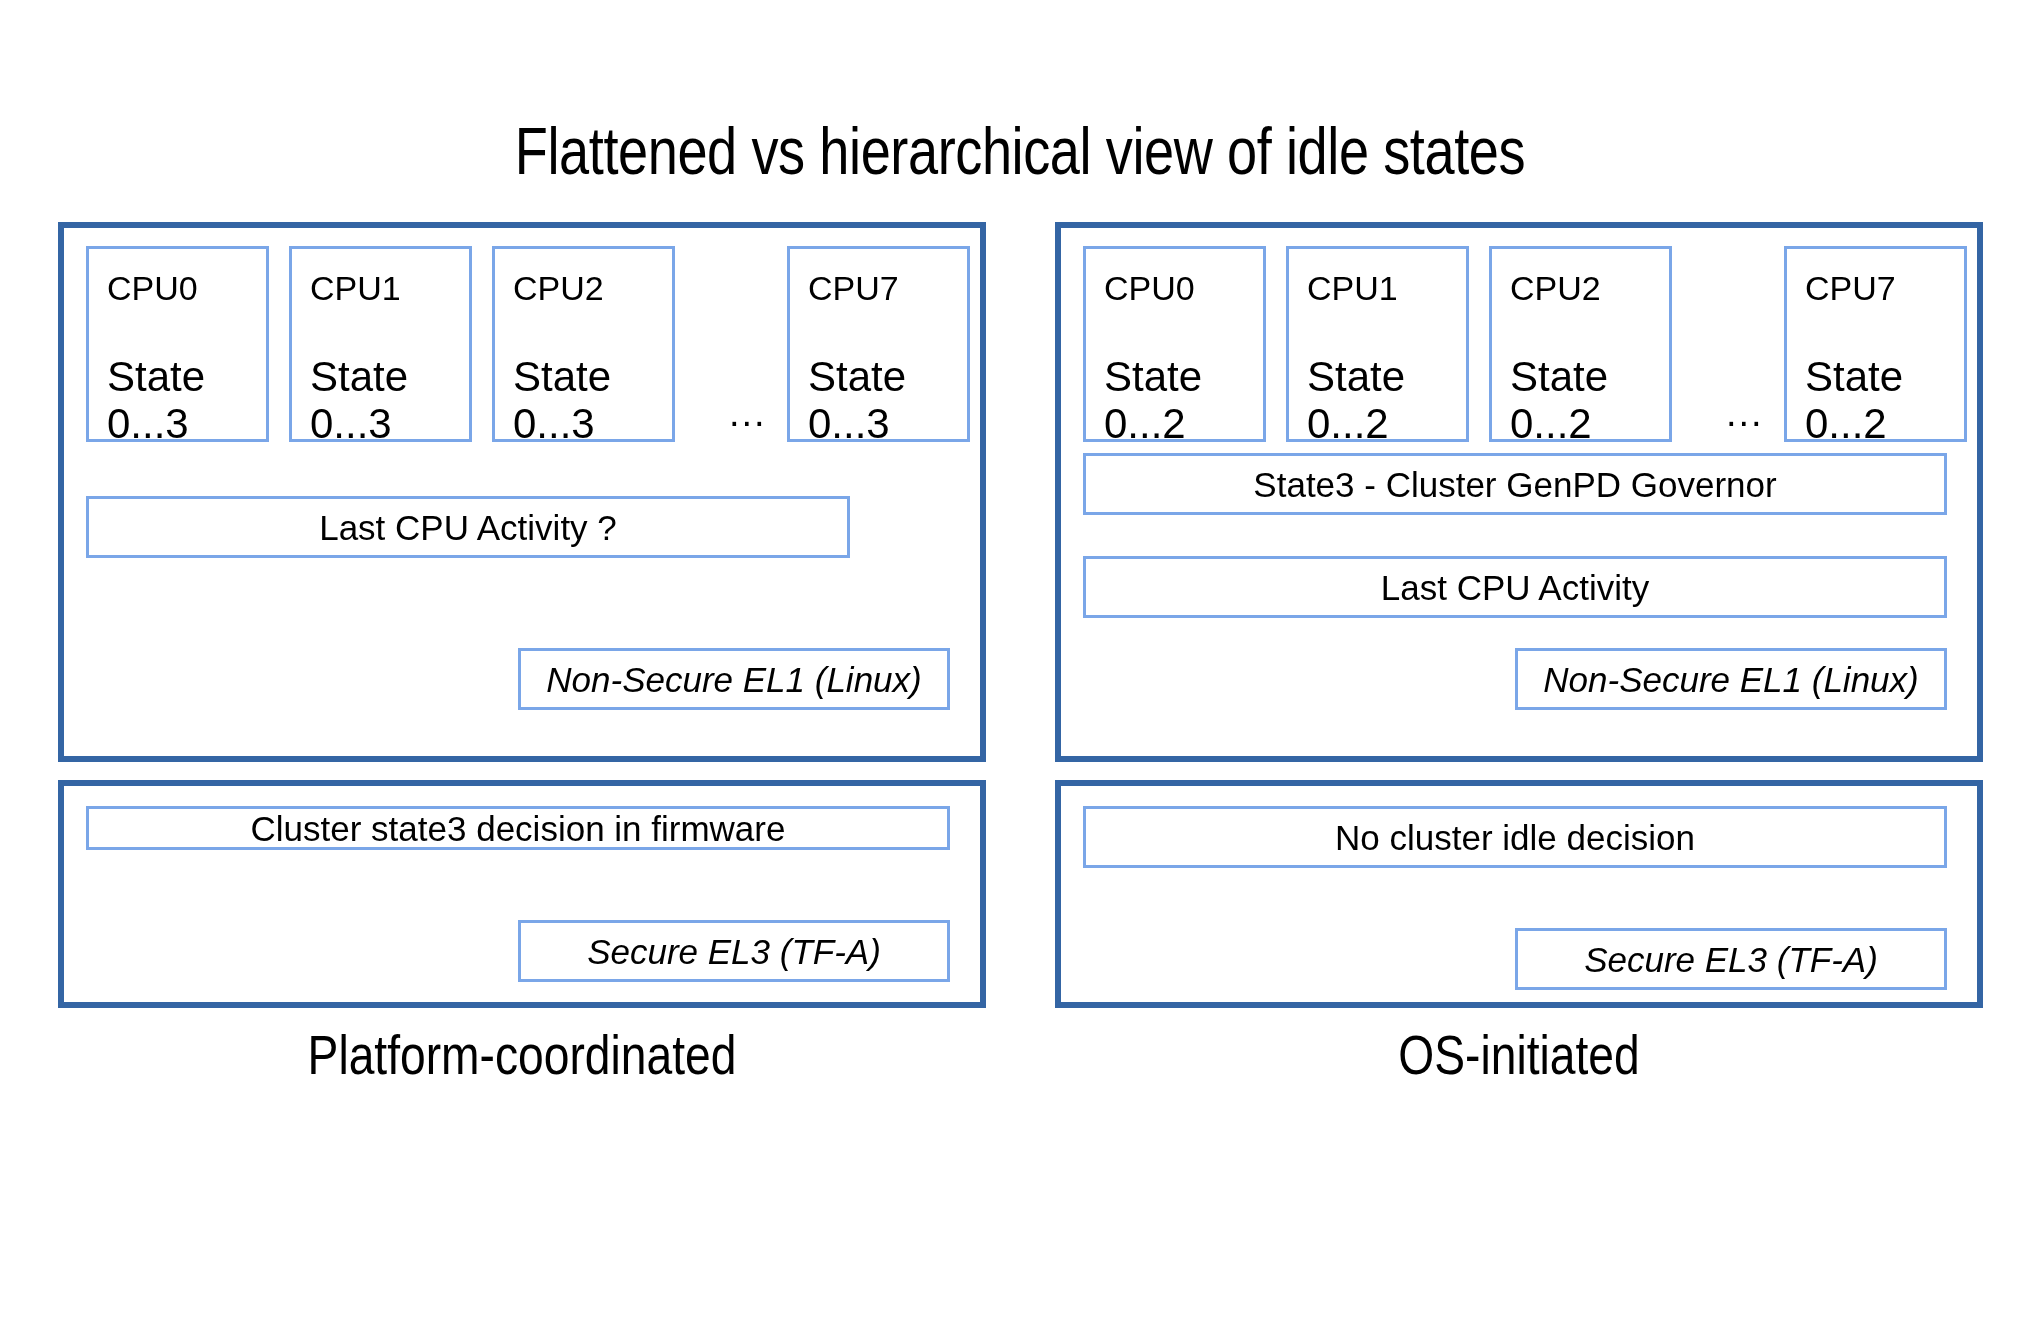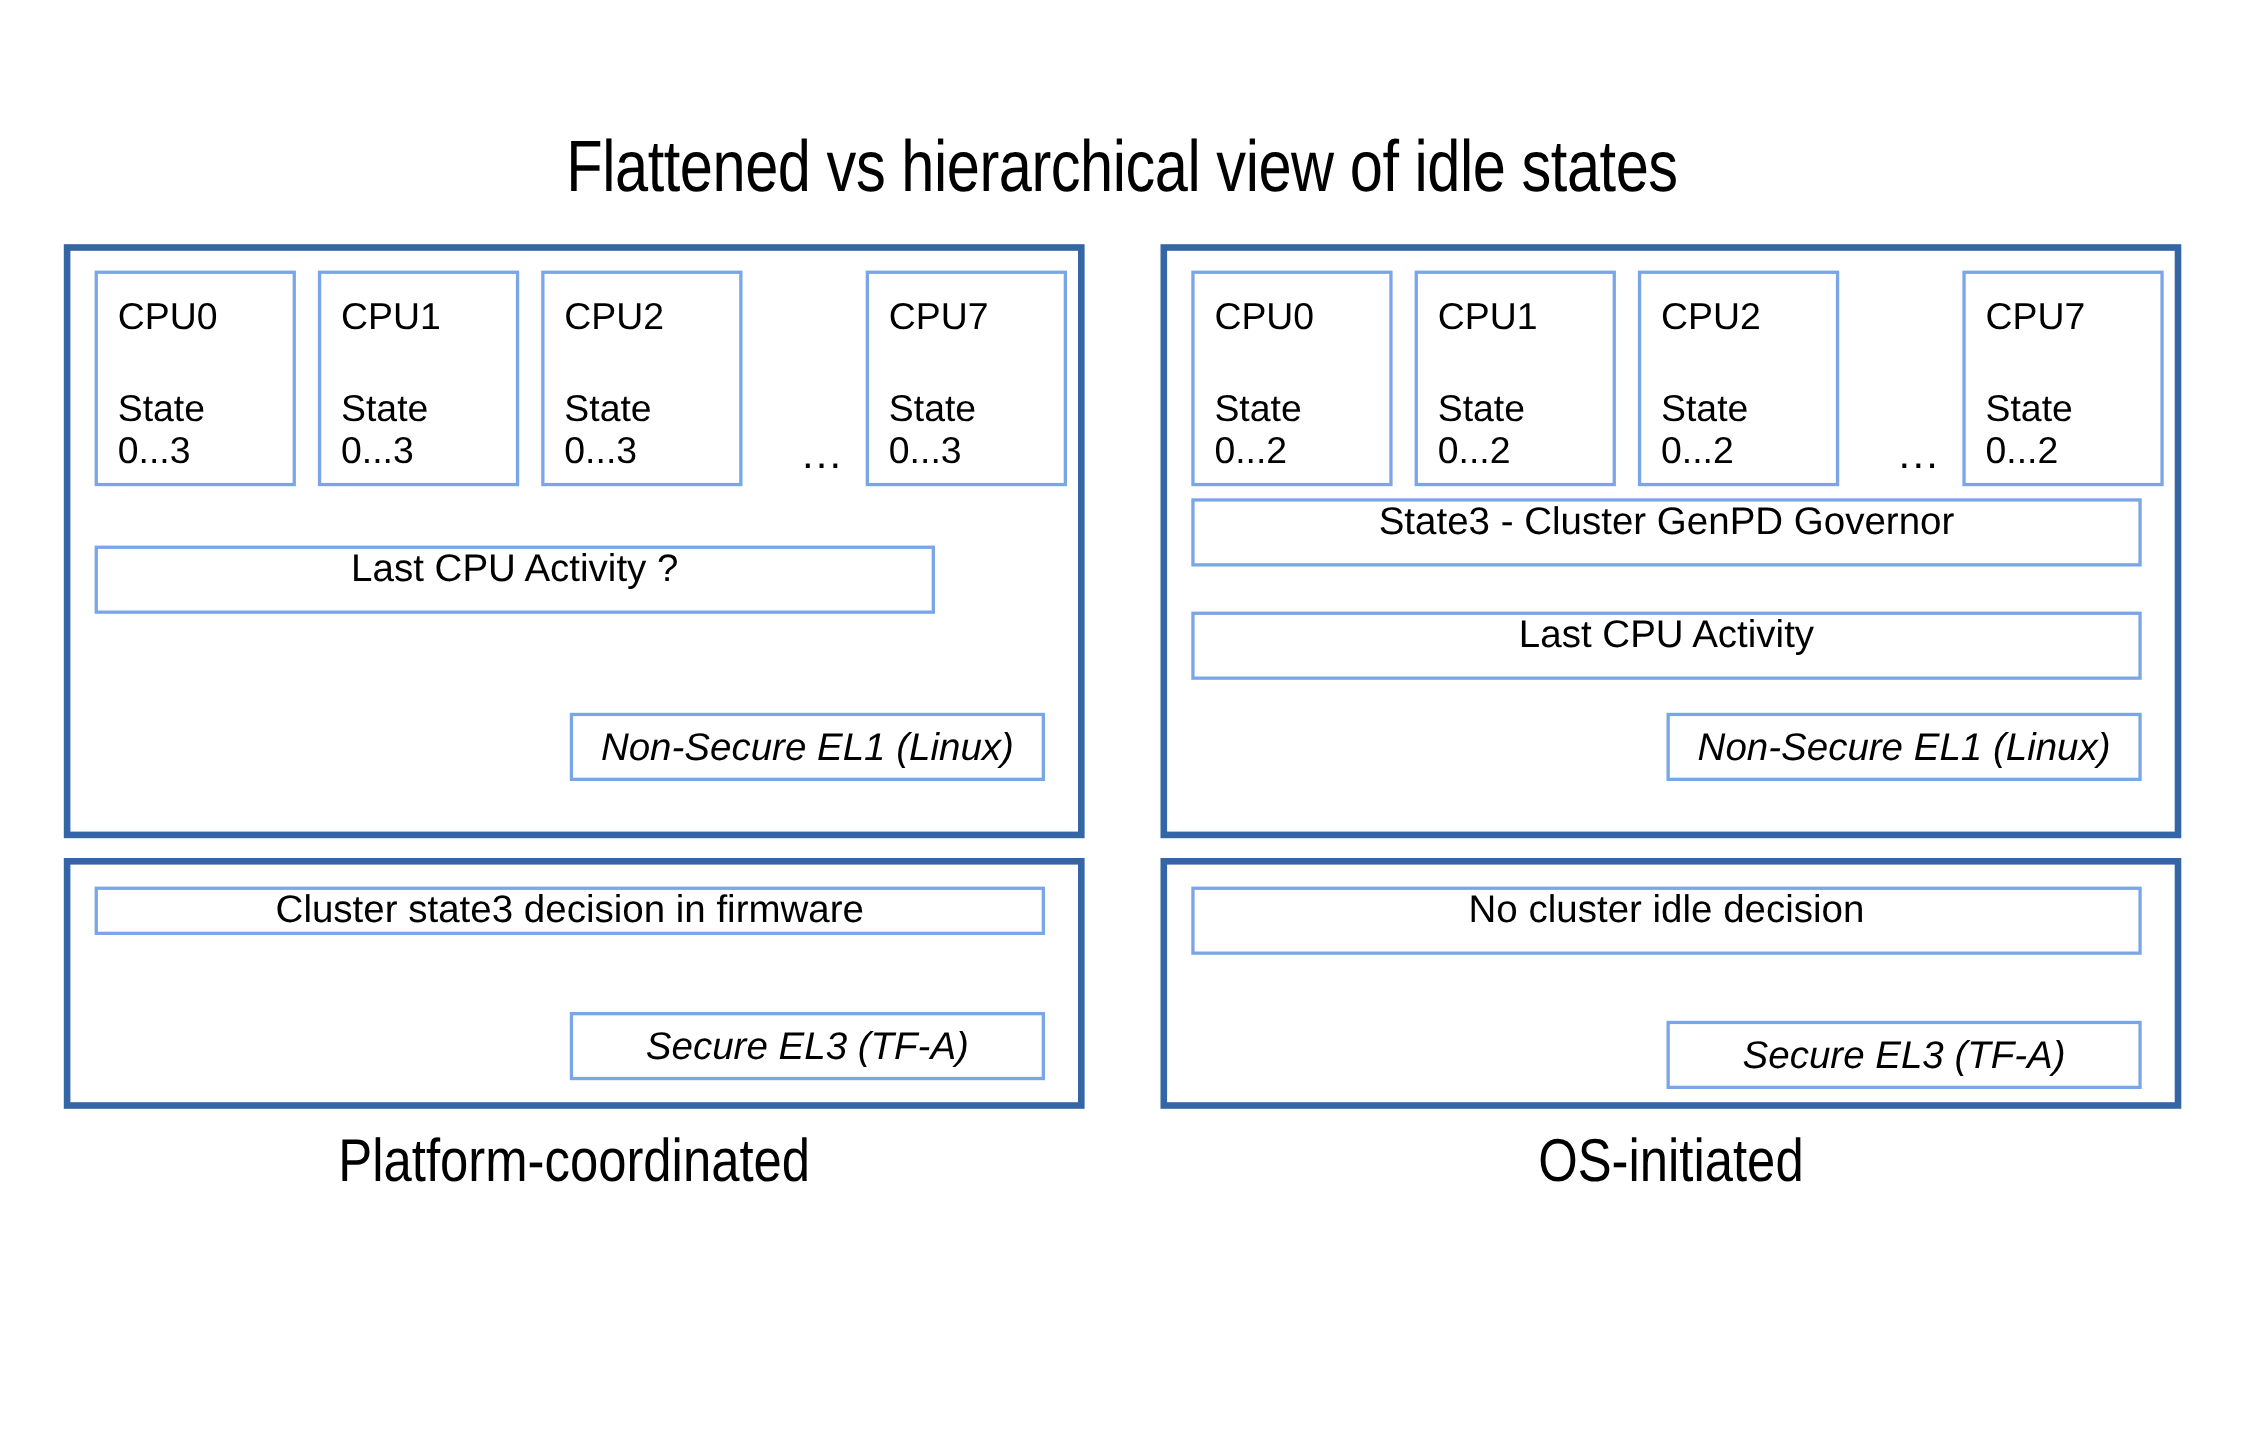--- a/index.html
+++ b/index.html
@@ -68,38 +68,39 @@
     position: absolute;
     left: 18px;
     top: 22px;
     font-size: 34px;
     line-height: 1;
   }
   .cpu-box .cpu-state {
     position: absolute;
     left: 18px;
     top: 104px;
-    font-size: 34px;
+    font-size: 42px;
     line-height: 1.12;
     white-space: pre-line;
   }
   .cpu-ellipsis {
     position: absolute;
     font-size: 38px;
     line-height: 1;
     letter-spacing: 2px;
   }
 
   
   .bar {
     position: absolute;
     box-sizing: border-box;
     border: 3px solid #7aa6e8;
     background: #ffffff;
     display: flex;
+    align-items: center;
     justify-content: center;
   }
   .bar span {
     font-size: 35px;
     line-height: 1;
   }
 
   
   .el-box {
     position: absolute;

